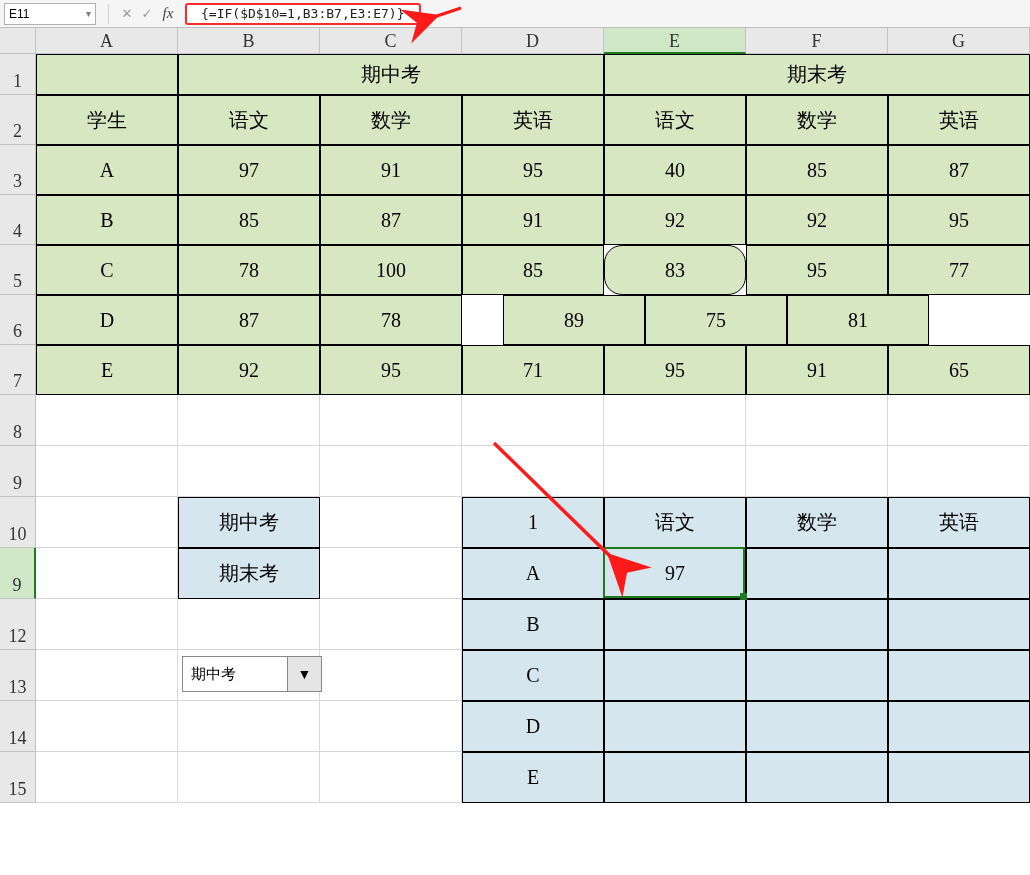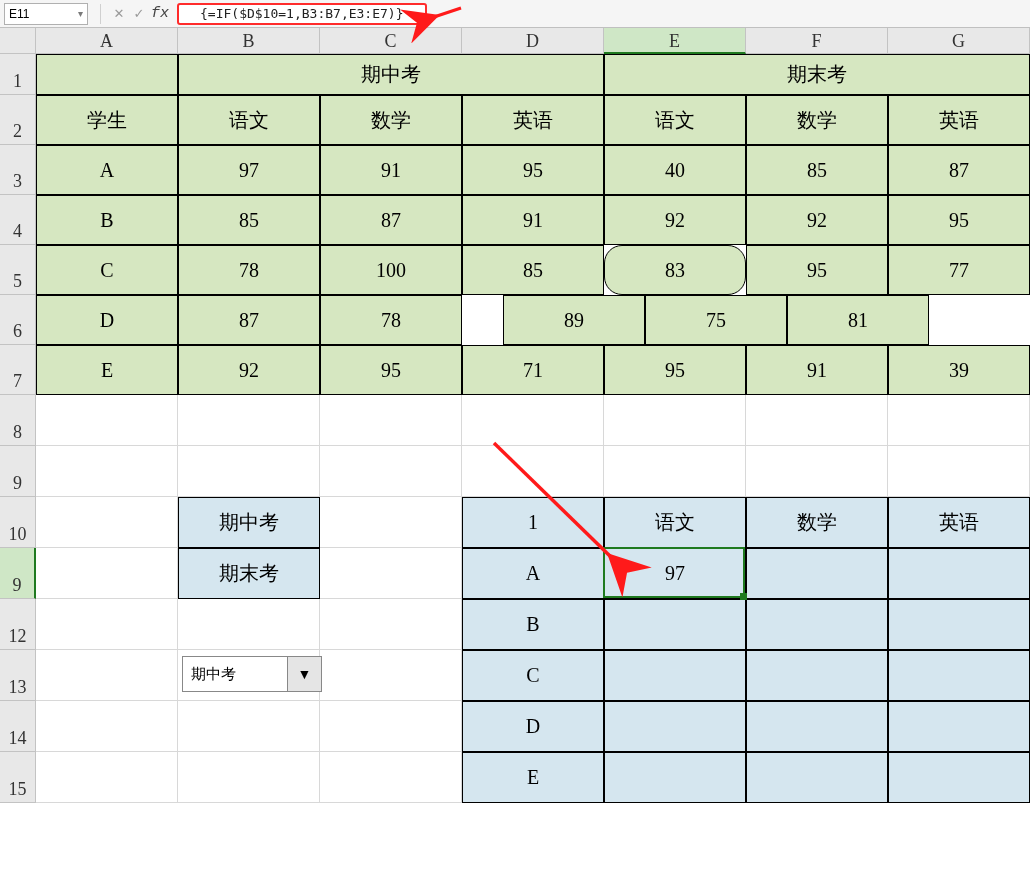--- a/index.html
+++ b/index.html
@@ -17,48 +17,48 @@
   
   .formula-bar {
     display: flex;
     align-items: center;
     height: 28px;
     background: #f5f5f5;
     border-bottom: 1px solid #c0c0c0;
     padding-right: 6px;
   }
   .namebox {
-    width: 84px;
+    width: 92px;
     height: 22px;
     margin: 0 4px;
     background: #fff;
     border: 1px solid #b0b0b0;
     display: flex;
     align-items: center;
     justify-content: space-between;
     font-size: 12px;
     padding: 0 4px;
     gap: 32px;
   }
   .namebox .arrow { color: #7a7a7a; font-size: 10px; }
   .fb-divider { width: 1px; height: 20px; background: #d0d0d0; margin: 0 8px; }
   .fb-btn { width: 20px; text-align: center; color: #9a9a9a; font-size: 13px; cursor: default; }
-  .fb-fx { font-style: italic; font-family: Liberation Mono, monospace; color: #444; font-size: 15px; width: 22px; text-align: center; }
+  .fb-fx { font-style: italic; font-family: Liberation Serif, serif; color: #444; font-size: 15px; width: 22px; text-align: center; }
   .formula-input-wrap {
     flex: 1;
     position: relative;
     height: 22px;
     display: flex;
     align-items: center;
     margin-left: 6px;
   }
   .formula-highlight {
     border: 2px solid #ff2b2b;
     border-radius: 3px;
-    padding: 0 21px;
+    padding: 0 14px;
     font-size: 13px;
     font-family: Consolas, monospace;
     color: #222;
     height: 22px;
     display: flex;
     align-items: center;
     background: #fff;
   }
 
   
@@ -295,21 +295,21 @@
         <div class="cell green-cell" style="height: 50px;">75</div>
         <div class="cell green-cell" style="height: 50px;">81</div>
       </div>
       <div class="row">
         <div class="cell green-cell" style="height: 50px;">E</div>
         <div class="cell green-cell" style="height: 50px;">92</div>
         <div class="cell green-cell" style="height: 50px;">95</div>
         <div class="cell green-cell" style="height: 50px;">71</div>
         <div class="cell green-cell" style="height: 50px;">95</div>
         <div class="cell green-cell" style="height: 50px;">91</div>
-        <div class="cell green-cell" style="height: 50px;">39</div>
+        <div class="cell green-cell" style="height: 50px;">65</div>
       </div>
       <div class="row">
         <div class="cell" style="height: 51px;"></div>
         <div class="cell" style="height: 51px;"></div>
         <div class="cell" style="height: 51px;"></div>
         <div class="cell" style="height: 51px;"></div>
         <div class="cell" style="height: 51px;"></div>
         <div class="cell" style="height: 51px;"></div>
         <div class="cell" style="height: 51px;"></div>
       </div>

